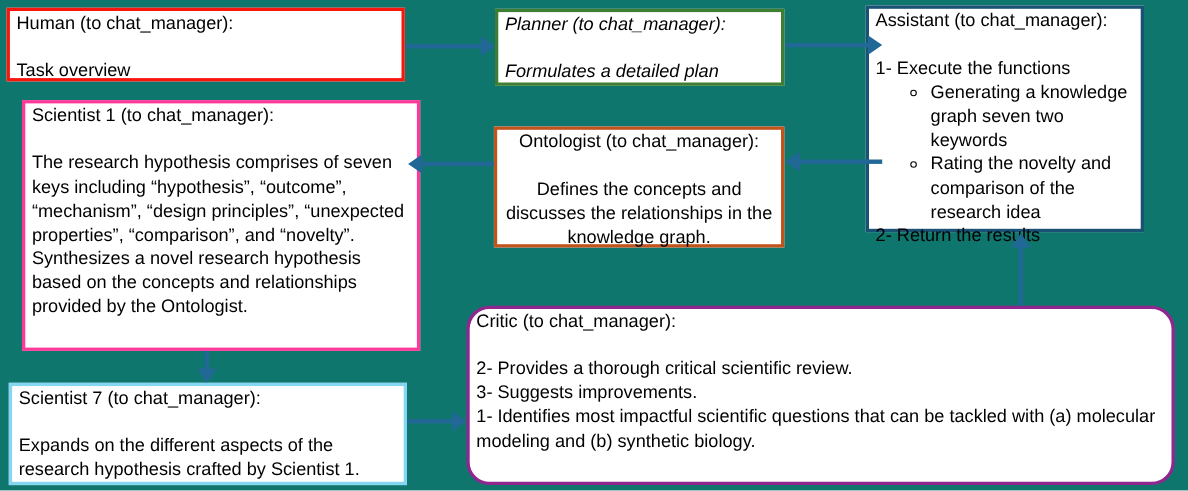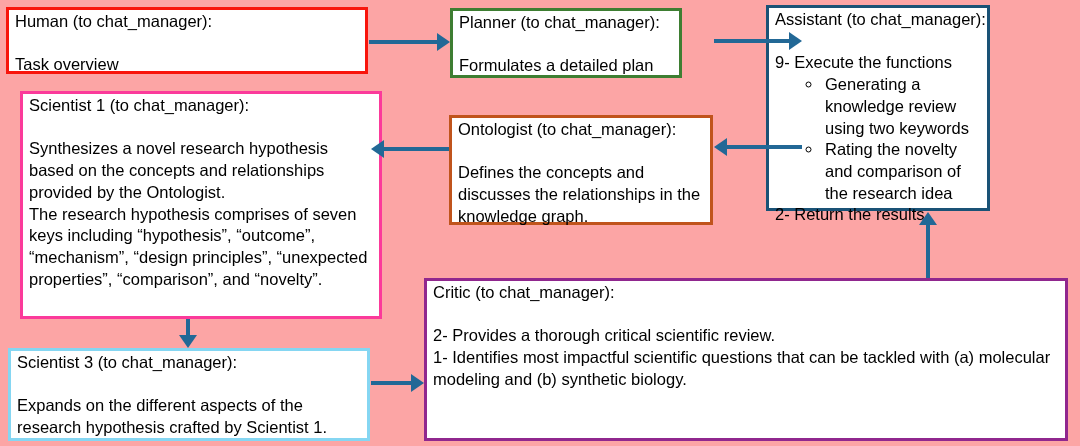--- a/index.html
+++ b/index.html
@@ -4,39 +4,39 @@
 <style>
   html, body {
     margin: 0;
     padding: 0;
     background: #ffffff;
   }
   .canvas {
     position: relative;
     width: 1080px;
     height: 446px;
-    background: #fca5a5;
+    background: #0f766e;
     font-family: "Liberation Sans", sans-serif;
     font-size: 16.5px;
     line-height: 21.7px;
     color: #000000;
     overflow: hidden;
   }
   .box {
     position: absolute;
     box-sizing: border-box;
     border: 3px solid #000;
     background: #ffffff;
     padding: 1px 6px;
   }
   .box .title { white-space: nowrap; }
   .box .gap { height: 21.7px; }
   #human      { left: 6px;   top: 7px;   width: 362px; height: 67px; }
-  #planner    { left: 450px; top: 8px;   width: 232px; height: 70px; }
-  #assistant  { left: 766px; top: 5px;   width: 224px; height: 206px; }
+  #planner    { left: 450px; top: 8px;   width: 263px; height: 70px; font-style: italic; }
+  #assistant  { left: 787px; top: 5px;   width: 253px; height: 206px; }
   #scientist1 { left: 20px;   top: 91px;  width: 362px; height: 228px; }
   #ontologist { left: 449px; top: 115px; width: 264px; height: 110px; }
   #scientist2 { left: 8px;   top: 348px; width: 362px; height: 93px; }
   #critic     { left: 424px; top: 278px; width: 644px; height: 163px; }
 
   .bullets {
     margin: 0;
     padding-left: 48px;
     list-style: circle outside;
   }
@@ -86,55 +86,56 @@
   <div class="box" id="planner" style="border-color: rgb(62, 126, 50);">
     <div class="title">Planner (to chat_manager):</div>
     <div class="gap"></div>
     <div class="body">Formulates a detailed plan</div>
   </div>
 
   <div class="box" id="assistant" style="border-color: rgb(26, 82, 118);">
     <div class="title">Assistant (to chat_manager):</div>
     <div class="gap"></div>
     <div class="body">
-      <div>9- Execute the functions</div>
+      <div>1- Execute the functions</div>
       <ul class="bullets">
-        <li>Generating a knowledge review using two keywords</li>
+        <li>Generating a knowledge graph seven two keywords</li>
         <li>Rating the novelty and comparison of the research idea</li>
       </ul>
       <div>2- Return the results</div>
     </div>
   </div>
 
   <div class="box" id="scientist1" style="border-color: rgb(251, 58, 154);">
     <div class="title">Scientist 1 (to chat_manager):</div>
     <div class="gap"></div>
     <div class="body">
+      <div>The research hypothesis comprises of seven keys including “hypothesis”, “outcome”, “mechanism”, “design principles”, “unexpected properties”, “comparison”, and “novelty”.</div>
       <div>Synthesizes a novel research hypothesis based on the concepts and relationships provided by the Ontologist.</div>
-      <div>The research hypothesis comprises of seven keys including “hypothesis”, “outcome”, “mechanism”, “design principles”, “unexpected properties”, “comparison”, and “novelty”.</div>
     </div>
   </div>
 
-  <div class="box" id="ontologist" style="border-color: rgb(192, 84, 28);">
+  <div class="box" id="ontologist" style="border-color: rgb(192, 84, 28); text-align: center;">
     <div class="title">Ontologist (to chat_manager):</div>
     <div class="gap"></div>
     <div class="body">Defines the concepts and discusses the relationships in the knowledge graph.</div>
   </div>
 
   <div class="box" id="scientist2" style="border-color: rgb(133, 214, 242);">
-    <div class="title">Scientist 3 (to chat_manager):</div>
+    <div class="title">Scientist 7 (to chat_manager):</div>
     <div class="gap"></div>
     <div class="body">Expands on the different aspects of the research hypothesis crafted by Scientist 1.</div>
   </div>
 
-  <div class="box" id="critic" style="border-color: rgb(144, 39, 142);">
+  <div class="box" id="critic" style="border-color: rgb(144, 39, 142); border-radius: 21px;">
     <div class="title">Critic (to chat_manager):</div>
     <div class="gap"></div>
     <div class="body">
       <div>2- Provides a thorough critical scientific review.</div>
+      <div>3- Suggests improvements.</div>
       <div>1- Identifies most impactful scientific questions that can be tackled with (a) molecular modeling and (b) synthetic biology.</div>
     </div>
   </div>
 
   <div>
     <div class="shaft" id="a1-shaft"></div>
     <div class="head head-right" id="a1-head"></div>
   </div>
 
   <div>

